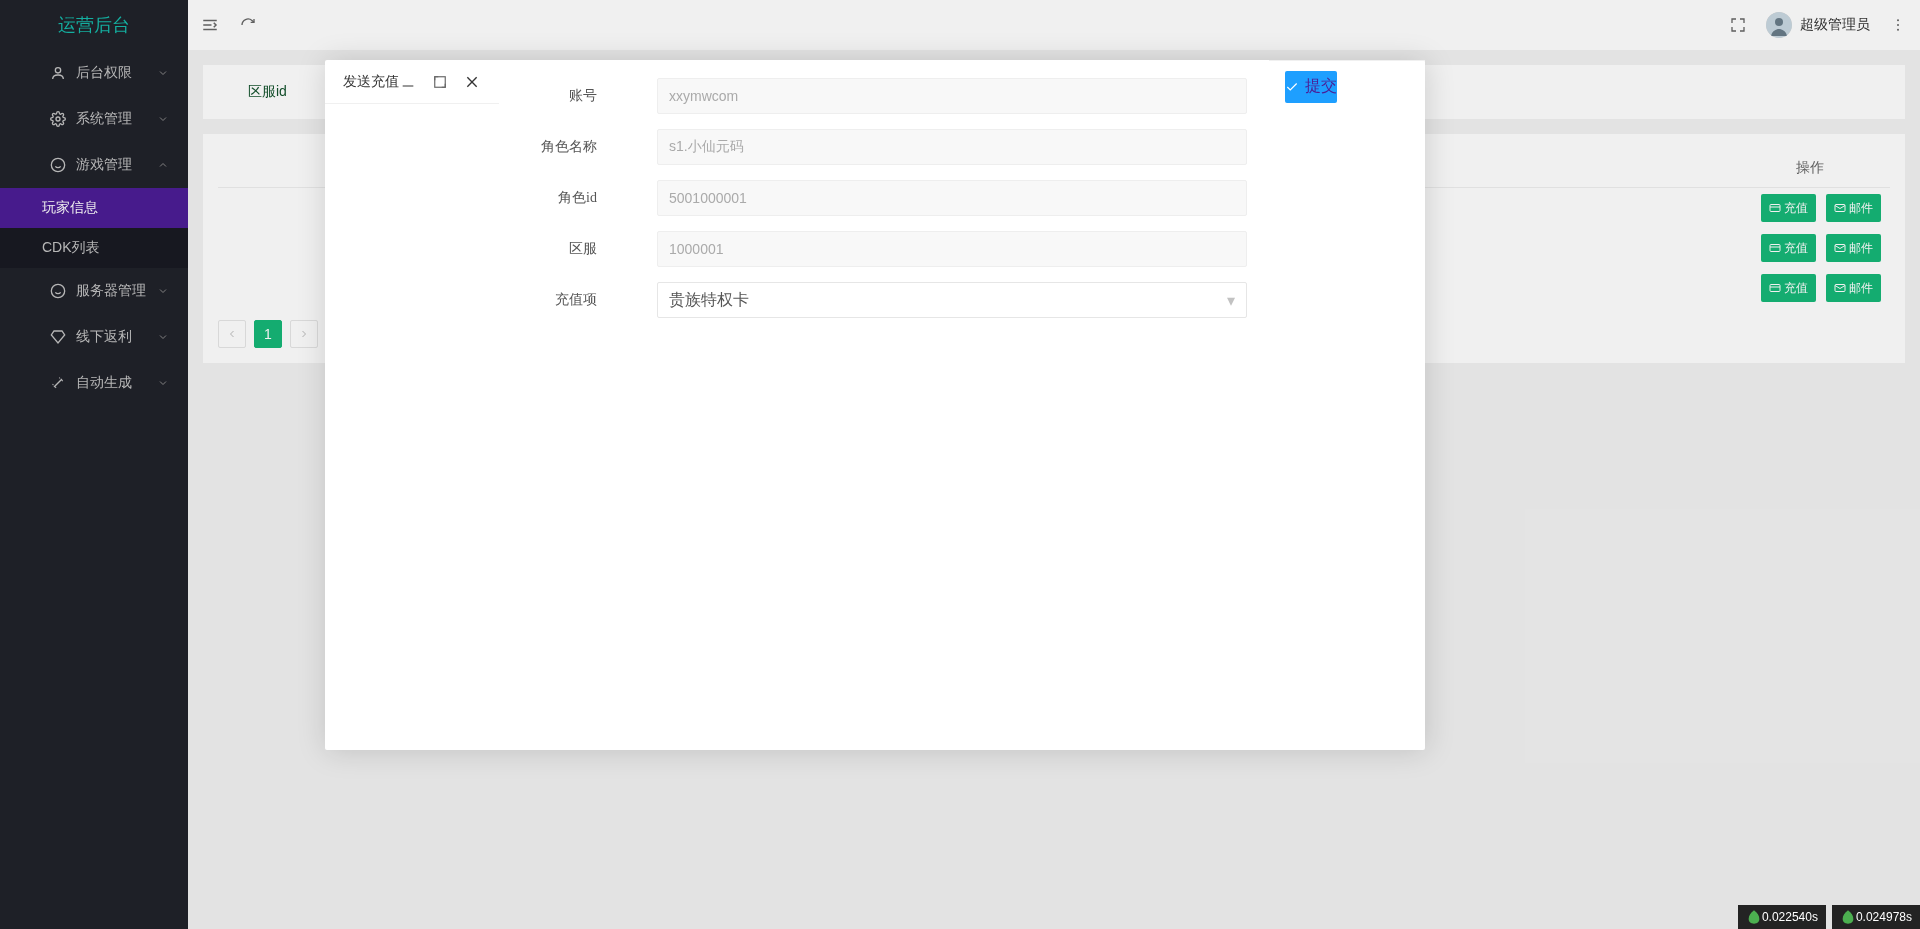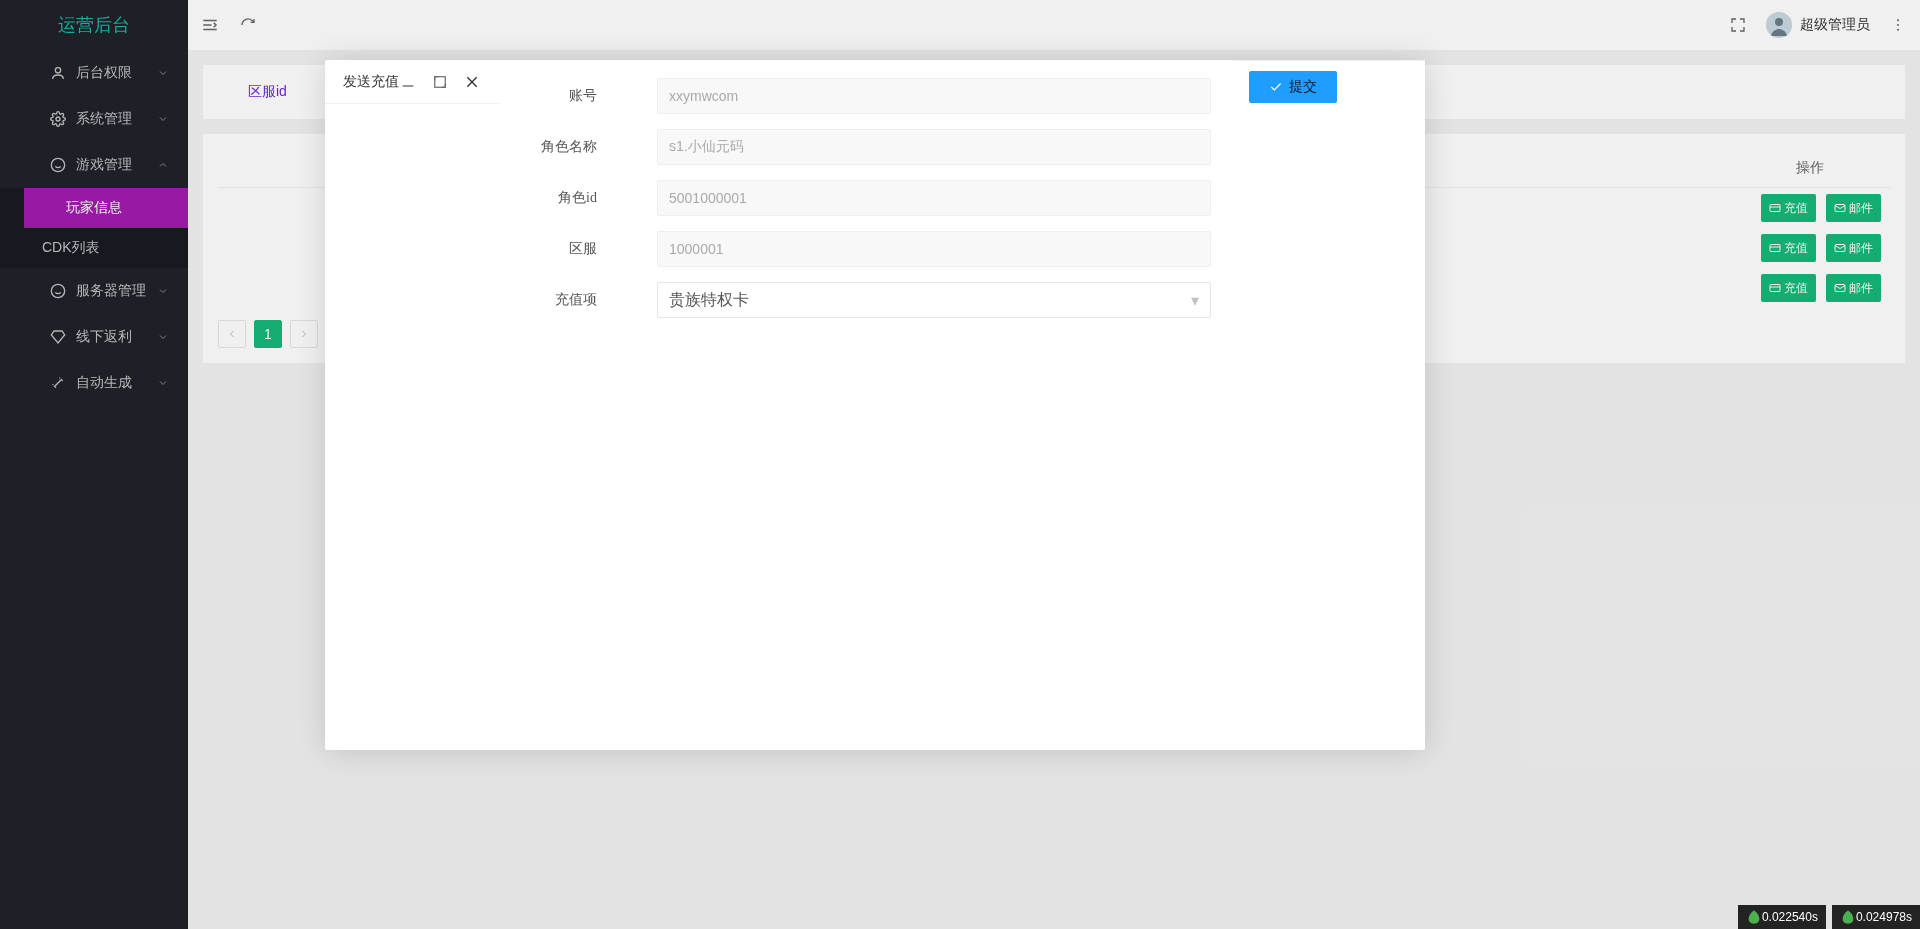--- a/index.html
+++ b/index.html
@@ -10,36 +10,36 @@
 .sidebar { width: 188px; background: #20222a; color: #c2c2c2; display: flex; flex-direction: column; flex-shrink: 0; }
 .logo { height: 50px; display: flex; align-items: center; justify-content: center; font-size: 18px; color: #16baaa; font-weight: 500; }
 .menu { list-style: none; }
 .menu-item { height: 46px; display: flex; align-items: center; padding: 0 18px; cursor: pointer; position: relative; margin-left: 32px; }
 .menu-item .mi-icon { width: 16px; height: 16px; margin-right: 10px; display: inline-flex; align-items: center; justify-content: center; }
 .menu-item .mi-text { flex: 1; font-size: 14px; }
 .menu-item .mi-arrow { width: 14px; height: 14px; display: inline-flex; align-items: center; justify-content: center; }
 .menu-item.open .mi-arrow svg { transform: rotate(180deg); }
 .submenu { list-style: none; background: #191a23; }
 .submenu-item { height: 40px; display: flex; align-items: center; padding-left: 42px; cursor: pointer; font-size: 14px; color: #c2c2c2; }
-.submenu-item.active { background: #a21caf; color: #fff; margin-left: 24px; }
+.submenu-item.active { background: #4c1d95; color: #fff; }
 
 
 .main-area { flex: 1; display: flex; flex-direction: column; min-width: 0; }
 .topbar { height: 50px; background: #fff; display: flex; align-items: center; padding: 0 12px; }
 .topbar .tb-left { display: flex; align-items: center; gap: 18px; }
 .topbar .tb-right { margin-left: auto; display: flex; align-items: center; gap: 18px; }
 .tb-btn { width: 20px; height: 20px; display: inline-flex; align-items: center; justify-content: center; cursor: pointer; color: #666; }
 .tb-user { display: flex; align-items: center; gap: 8px; cursor: pointer; }
 .avatar { width: 26px; height: 26px; border-radius: 50%; background: #d8d8d8; display: inline-block; overflow: hidden; }
 .avatar svg { width: 100%; height: 100%; }
 
 
 .content { flex: 1; padding: 15px; overflow: auto; background: #f2f2f2; }
 .filter-bar { background: #fff; padding: 18px 15px; margin-bottom: 15px; display: flex; align-items: center; }
-.filter-label { color: #6d28d9; margin-left: 30px; text-align: right; }
+.filter-label { color: #14532d; margin-left: 30px; text-align: right; }
 
 .table-card { background: #fff; padding: 15px; }
 .th-cell { font-weight: 400; color: #666; text-align: center; padding: 10px; }
 .btn-sm { display: inline-flex; align-items: center; justify-content: center; height: 28px; padding: 0 8px; border-radius: 2px; font-size: 12px; cursor: pointer; margin: 0 3px; }
 .btn-green { background: #16b777; color: #fff; }
 .btn-sm .bi { margin-right: 3px; display: inline-flex; }
 .row-actions { text-align: right; padding: 6px; }
 .pager { display: flex; align-items: center; gap: 8px; margin-top: 12px; color: #666; }
 .pg-btn { width: 28px; height: 28px; display: inline-flex; align-items: center; justify-content: center; border: 1px solid #e6e6e6; border-radius: 2px; cursor: pointer; color: #999; }
 .pg-btn.current { background: #16b777; color: #fff; border-color: #16b777; }
@@ -53,21 +53,21 @@
 .mh-btn { width: 18px; height: 18px; display: inline-flex; align-items: center; justify-content: center; cursor: pointer; color: #666; }
 .modal-body { flex: 1; padding: 18px 22px; overflow: auto; }
 .frm-row { display: flex; align-items: center; margin-bottom: 15px; }
 .frm-label { width: 88px; text-align: right; padding-right: 12px; color: #555; font-size: 14px; font-family: Liberation Serif, serif; }
 .frm-control { flex: 1; margin-left: 48px; }
 .frm-input { width: 100%; height: 36px; border: 1px solid #eee; border-radius: 2px; padding: 0 11px; font-size: 14px; color: #aaa; background: #f8f8f8; }
 .frm-select { width: 100%; height: 36px; border: 1px solid #e6e6e6; border-radius: 2px; padding: 0 11px; font-size: 16px; display: flex; align-items: center; justify-content: space-between; cursor: pointer; background: #fff; }
 .frm-select .sel-text { color: #555; }
 .frm-select .sel-caret { color: #c2c2c2; }
 .modal-footer { height: 52px; border-top: 1px solid #f0f0f0; display: flex; align-items: center; justify-content: flex-end; padding: 0 16px; gap: 10px; }
-.btn-primary { background: #1e9fff; color: #0f172a; height: 32px; padding: 0 20px; border-radius: 2px; display: inline-flex; align-items: center; gap: 6px; cursor: pointer; font-size: 14px; }
+.btn-primary { background: #1e9fff; color: #4c1d95; height: 32px; padding: 0 0; border-radius: 2px; display: inline-flex; align-items: center; gap: 6px; cursor: pointer; font-size: 16px; }
 .btn-default { background: #fff; color: #555; border: 1px solid #ddd; height: 32px; padding: 0 16px; border-radius: 2px; cursor: pointer; font-size: 14px; }
 
 
 .dbg { position: absolute; bottom: 0; right: 0; display: flex; gap: 6px; z-index: 20; }
 .dbg-badge { background: #232323; color: #fff; font-size: 12px; padding: 4px 8px; display: flex; align-items: center; gap: 0; }
 .dbg-leaf { width: 16px; height: 16px; }
 </style>
 </head>
 <body>
 

